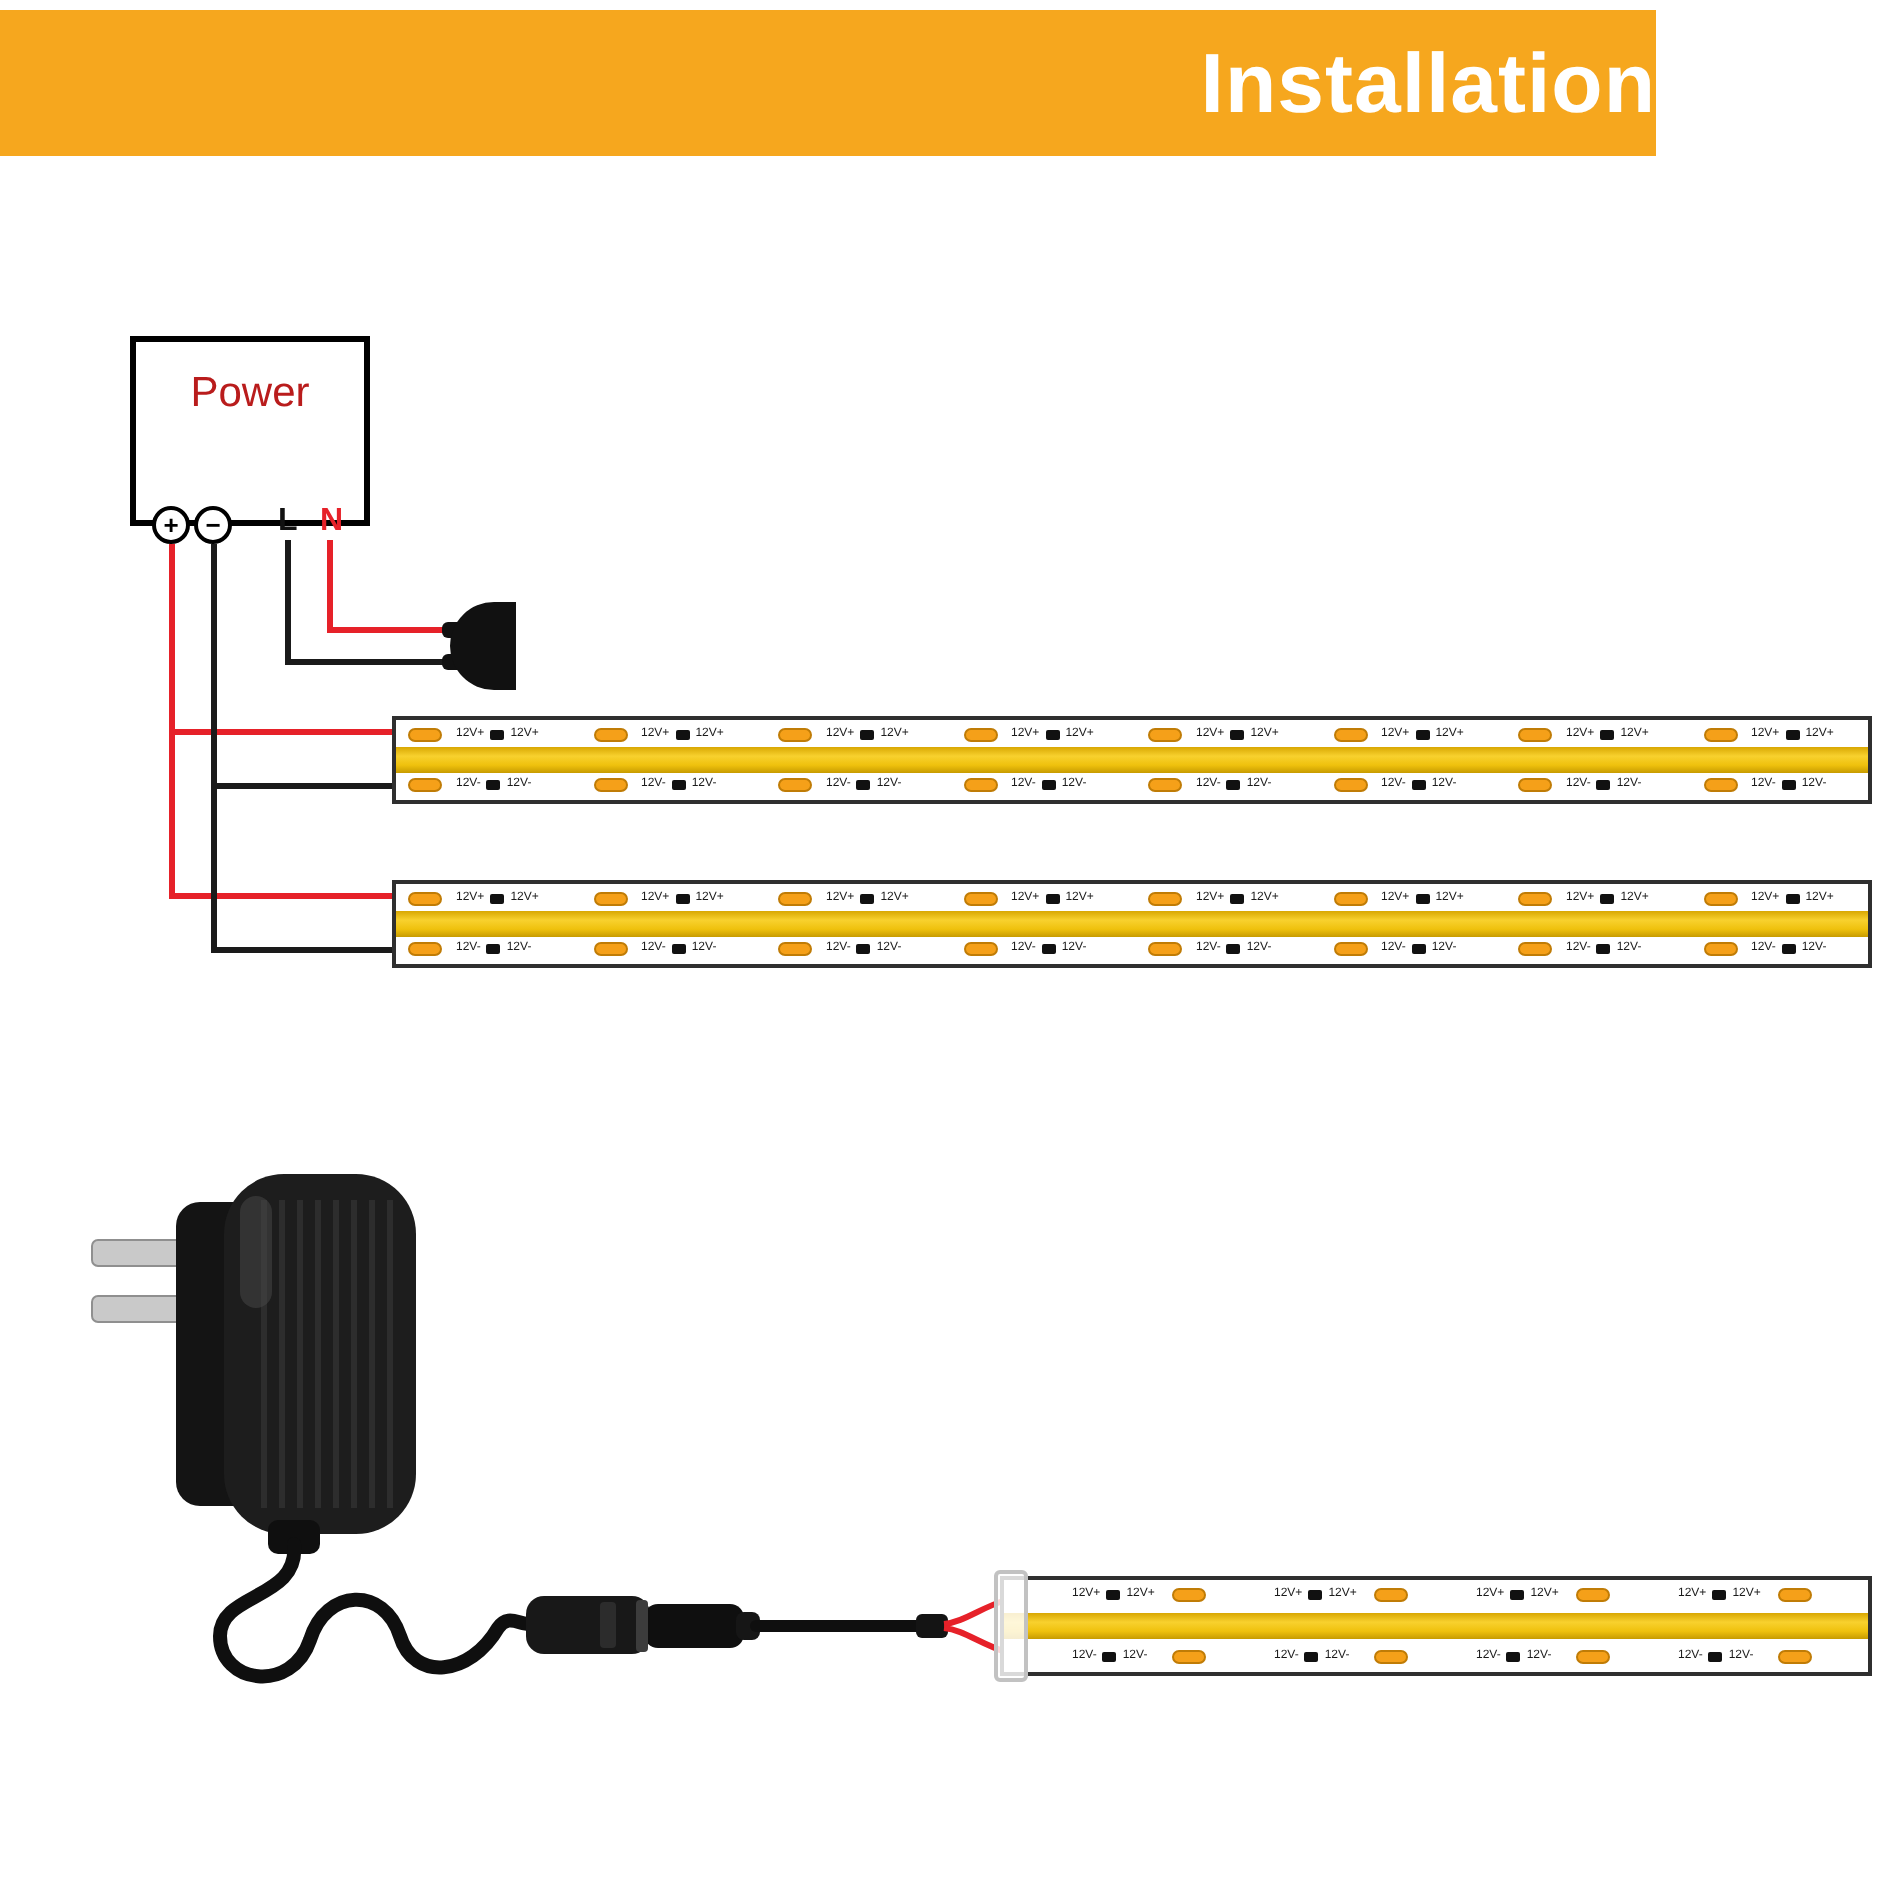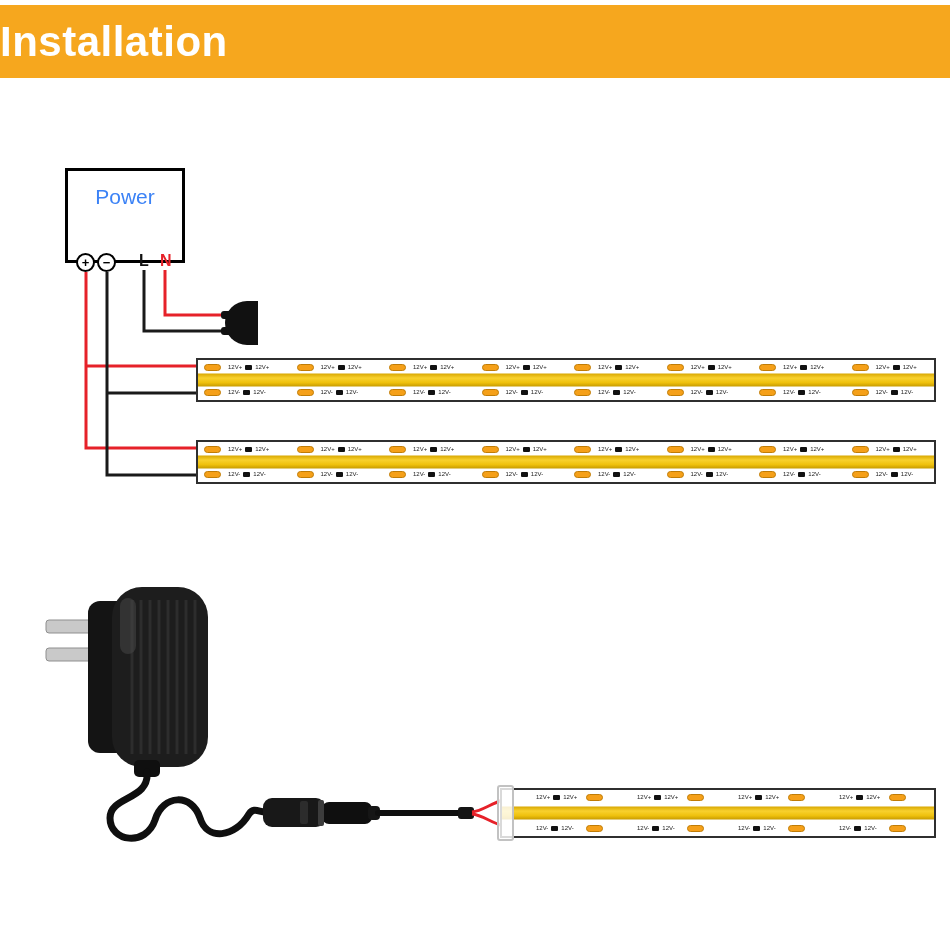--- a/index.html
+++ b/index.html
@@ -1,27 +1,27 @@
 <!DOCTYPE html>
 <html style="--banner-bg: #F6A71E; --wire-red: #E62129; --wire-black: #1A1A1A; --cob-gold: #EFC10D; --pad-orange: #F5A019;"><head>
 <meta charset="utf-8">
 <style>
   html,body{margin:0;padding:0;background:#fff;}
   .canvas{position:relative;width:950px;height:943px;background:#fff;overflow:hidden;
           font-family:"Liberation Sans",sans-serif;}
 
   
-  .banner{position:absolute;left:0;top:5px;width:950px;height:73px;
-          background:var(--banner-bg,#F6A71E);display:flex;align-items:center;justify-content:flex-start;}
+  .banner{position:absolute;left:0;top:5px;width:828px;height:73px;
+          background:var(--banner-bg,#F6A71E);display:flex;align-items:center;justify-content:flex-end;}
   .banner h1{margin:0;color:#fff;font-size:42px;font-weight:600;letter-spacing:.5px;}
 
   
   .power-box{position:absolute;left:65px;top:168px;width:120px;height:95px;
              border:3px solid #000;background:#fff;box-sizing:border-box;}
-  .power-label{position:absolute;left:0;right:0;top:14px;text-align:center;font-size:21px;color:#3b82f6;}
+  .power-label{position:absolute;left:0;right:0;top:14px;text-align:center;font-size:21px;color:#b91c1c;}
   .terminal{position:absolute;width:19px;height:19px;border:2px solid #000;border-radius:50%;
             background:#fff;display:flex;align-items:center;justify-content:center;
             font-size:13px;font-weight:700;color:#000;z-index:2;box-sizing:border-box;}
   .terminal.plus{left:76px;top:253px;}
   .terminal.minus{left:97px;top:253px;}
   .lbl{position:absolute;font-size:16px;font-weight:700;}
   .lbl-l{left:139px;top:252px;color:#111;}
   .lbl-n{left:160px;top:252px;color:var(--wire-red,#E62129);}
 
   

